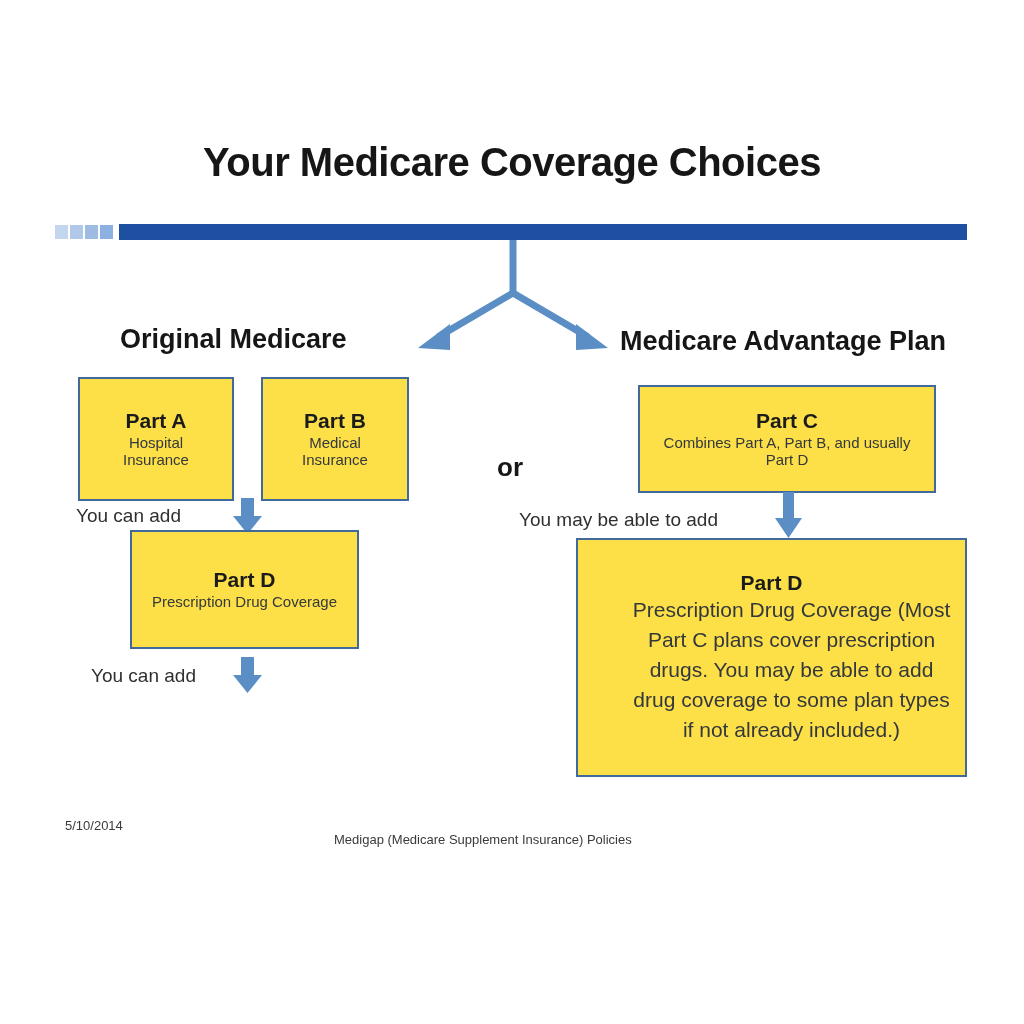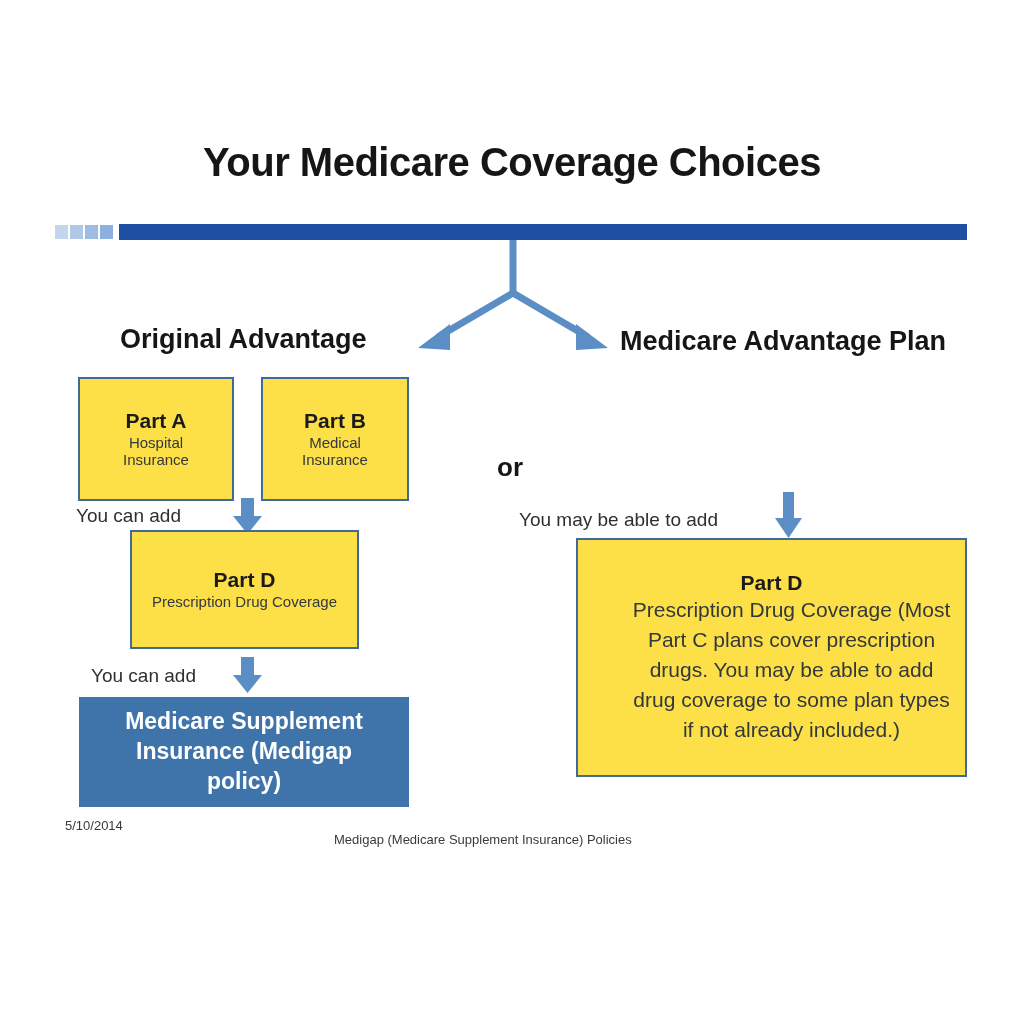--- a/index.html
+++ b/index.html
@@ -192,21 +192,21 @@
       <g stroke="#5b8ec4" stroke-width="7" fill="none" stroke-linecap="butt">
         <line x1="109" y1="0" x2="109" y2="53"></line>
         <line x1="109" y1="53" x2="34" y2="97"></line>
         <line x1="109" y1="53" x2="184" y2="97"></line>
       </g>
       <polygon points="14,108 46,84 46,110" fill="#5b8ec4"></polygon>
       <polygon points="204,108 172,84 172,110" fill="#5b8ec4"></polygon>
     </svg>
   </div>
 
-  <div class="col-head left">Original Advantage</div>
+  <div class="col-head left">Original Medicare</div>
   <div class="col-head right">Medicare Advantage Plan</div>
 
   <div class="box" id="box-part-a">
     <div class="bx-title">Part A</div>
     <div class="bx-body" style="white-space:pre-line">Hospital
 Insurance</div>
   </div>
 
   <div class="box" id="box-part-b">
     <div class="bx-title">Part B</div>
@@ -230,26 +230,27 @@
 
   <div class="arrow" style="left:228px; top:657px;">
     <svg width="40" height="40" viewBox="0 0 40 40">
       <rect x="13" y="0" width="13" height="20" fill="#5b8ec4"></rect>
       <polygon points="5,18 34,18 19.5,36" fill="#5b8ec4"></polygon>
     </svg>
   </div>
 
   <div class="caption" id="cap-add-2">You can add</div>
 
-  <div class="box dark" id="box-medigap">
-    <div class="bx-body">Medicare Supplement Insurance (Medigap policy)</div>
-  </div>
 
   <div class="or-label">or</div>
 
+  <div class="box" id="box-part-c">
+    <div class="bx-title">Part C</div>
+    <div class="bx-body">Combines Part A, Part B, and usually Part D</div>
+  </div>
 
   <div class="arrow" style="left:771px; top:492px;">
     <svg width="36" height="50" viewBox="0 0 36 50">
       <rect x="12" y="0" width="11" height="28" fill="#5b8ec4"></rect>
       <polygon points="4,26 31,26 17.5,46" fill="#5b8ec4"></polygon>
     </svg>
   </div>
 
   <div class="caption" id="cap-add-3">You may be able to add</div>
 

